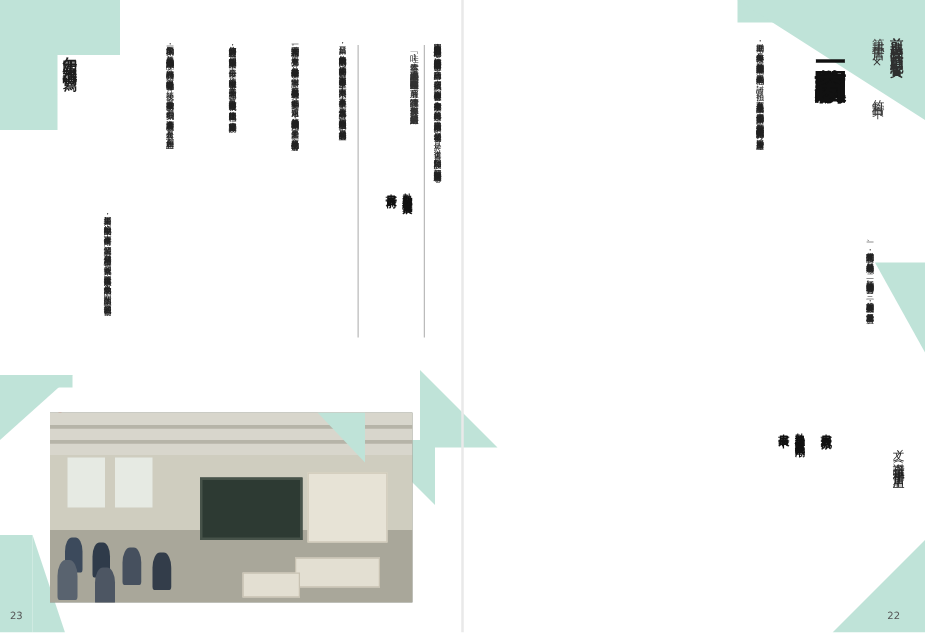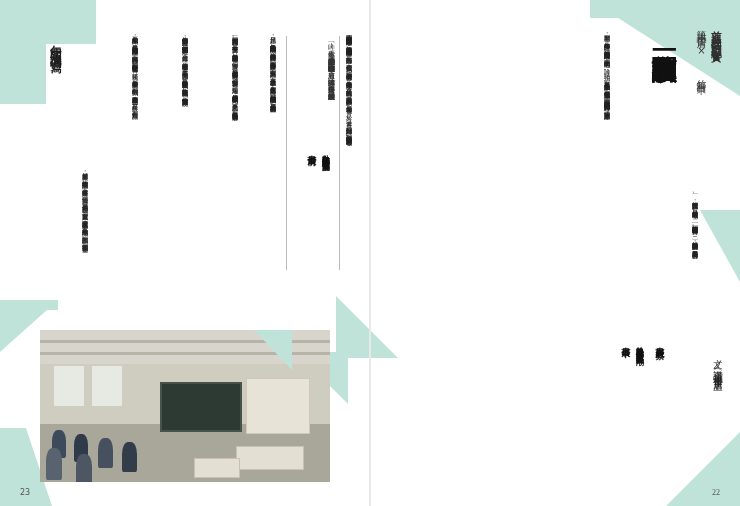--- a/index.html
+++ b/index.html
@@ -131,22 +131,22 @@
     writing-mode:vertical-rl;text-orientation:upright;
     font-size:7px;line-height:1.7;color:#333;
     border-left:1px solid #bbb;border-right:1px solid #bbb;
     padding:2px 3px;
     font-family:"DejaVu Serif","Liberation Serif",serif;
   }
   .pagenum{
     position:absolute;bottom:9px;font-size:8px;color:#555;
     font-family:"DejaVu Sans","Liberation Sans",sans-serif;
   }
-  .pg-left{left:20px;text-align:center;}
-  .pg-right{right:20px;font-family:Liberation Serif, serif;}
+  .pg-left{left:8px;text-align:center;}
+  .pg-right{right:20px;}
 
   
   .photo{
     position:absolute;left:40px;top:330px;width:290px;height:152px;
     background:#8d8f86;
     overflow:hidden;
     border:0;
   }
   .ph-ceiling{position:absolute;left:0;top:0;width:100%;height:34px;background:#d8d6cc;}
   .ph-beam{position:absolute;left:0;width:100%;height:3px;background:#b6b4a8;}

